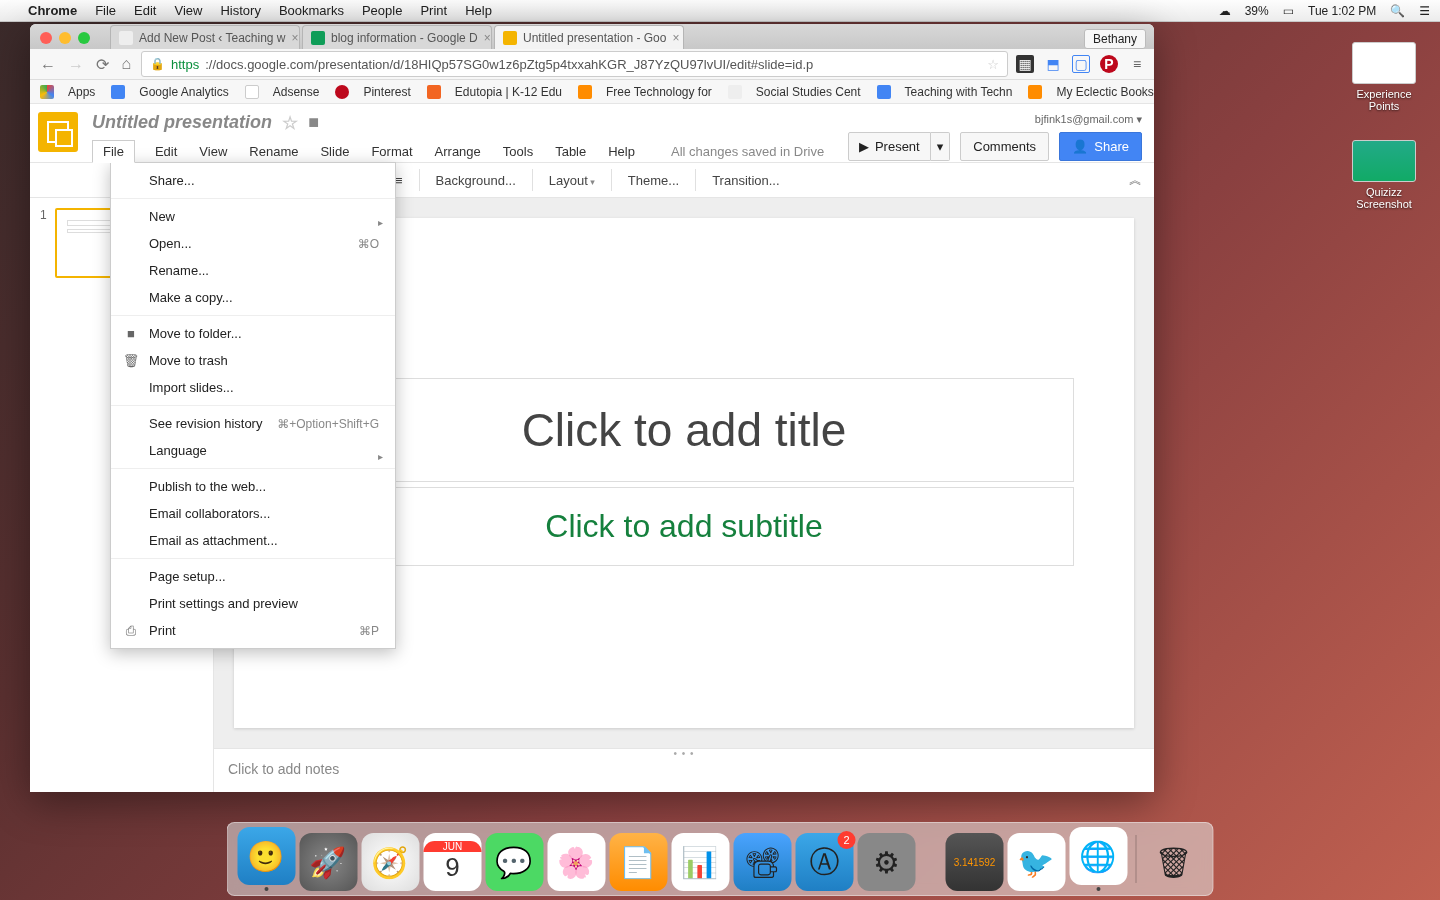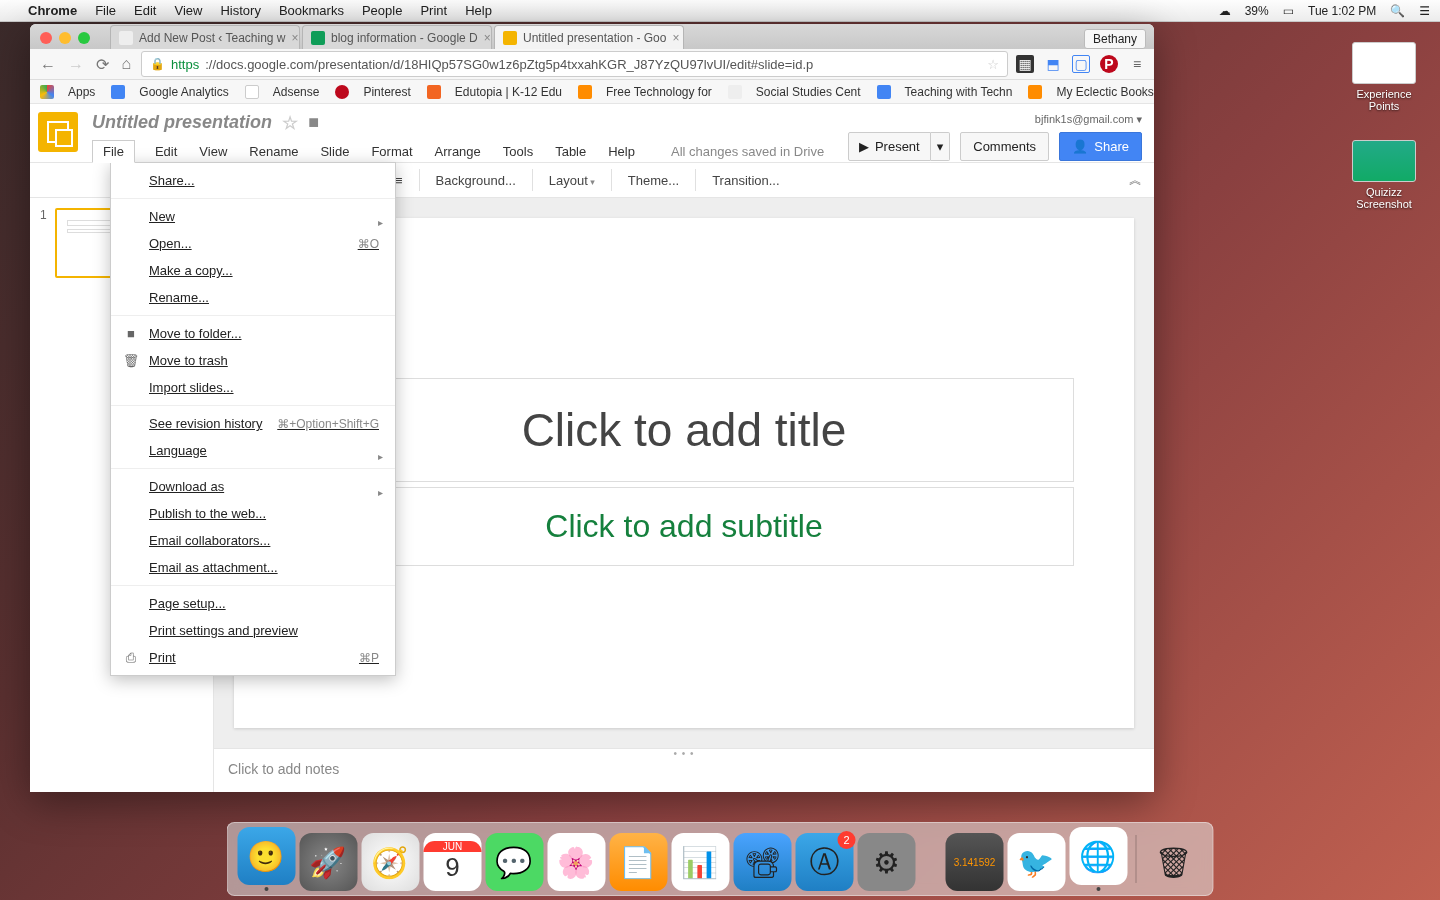--- a/index.html
+++ b/index.html
@@ -122,21 +122,21 @@
 .subtitle-box{border:1px solid #ddd;text-align:center;padding:20px;font-size:32px;color:#15803d;}
 .notes-bar{height:44px;border-top:1px solid #e5e5e5;background:#fff;padding:12px 14px;color:#888;font-size:14px;position:relative;}
 .notes-grip{position:absolute;top:-1px;left:50%;transform:translateX(-50%);font-size:10px;color:#aaa;letter-spacing:1px;}
 
 
 .file-menu{
   position:absolute;top:58px;left:80px;width:286px;background:#fff;
   border:1px solid #ccc;box-shadow:0 4px 16px rgba(0,0,0,.25);z-index:101;
   font-size:13px;padding:4px 0;
 }
-.file-menu .item{padding:6px 16px 6px 38px;display:flex;align-items:center;position:relative;color:#222;text-decoration:underline;}
+.file-menu .item{padding:6px 16px 6px 38px;display:flex;align-items:center;position:relative;color:#222;}
 .file-menu .item .shortcut{margin-left:auto;color:#888;font-size:12px;}
 .file-menu .item .sub::after{content:"▸";position:absolute;right:12px;color:#888;font-size:10px;}
 .file-menu hr{border:none;border-top:1px solid #eee;margin:4px 0;}
 .file-menu .ico{position:absolute;left:12px;width:16px;text-align:center;color:#666;}
 
 
 .desktop-icons{position:absolute;right:16px;top:42px;display:flex;flex-direction:column;gap:28px;align-items:center;}
 .desk-item{display:flex;flex-direction:column;align-items:center;gap:4px;width:80px;}
 .desk-thumb{width:64px;height:42px;background:#fff;border:1px solid #ccc;border-radius:3px;}
 .desk-thumb.green{background:linear-gradient(#2a8,#1a6);}
@@ -390,24 +390,24 @@
       <hr>
       <div class="item">
           <span>New</span>
           <span class="sub"></span>
         </div>
       <div class="item">
           <span>Open...</span>
           <span class="shortcut">⌘O</span>
         </div>
       <div class="item">
+          <span>Rename...</span>
+        </div>
+      <div class="item">
           <span>Make a copy...</span>
-        </div>
-      <div class="item">
-          <span>Rename...</span>
         </div>
       <hr>
       <div class="item">
           <span class="ico">■</span>
           <span>Move to folder...</span>
         </div>
       <div class="item">
           <span class="ico">🗑</span>
           <span>Move to trash</span>
         </div>
@@ -417,24 +417,20 @@
       <hr>
       <div class="item">
           <span>See revision history</span>
           <span class="shortcut">⌘+Option+Shift+G</span>
         </div>
       <div class="item">
           <span>Language</span>
           <span class="sub"></span>
         </div>
       <hr>
-      <div class="item">
-          <span>Download as</span>
-          <span class="sub"></span>
-        </div>
       <div class="item">
           <span>Publish to the web...</span>
         </div>
       <div class="item">
           <span>Email collaborators...</span>
         </div>
       <div class="item">
           <span>Email as attachment...</span>
         </div>
       <hr>

